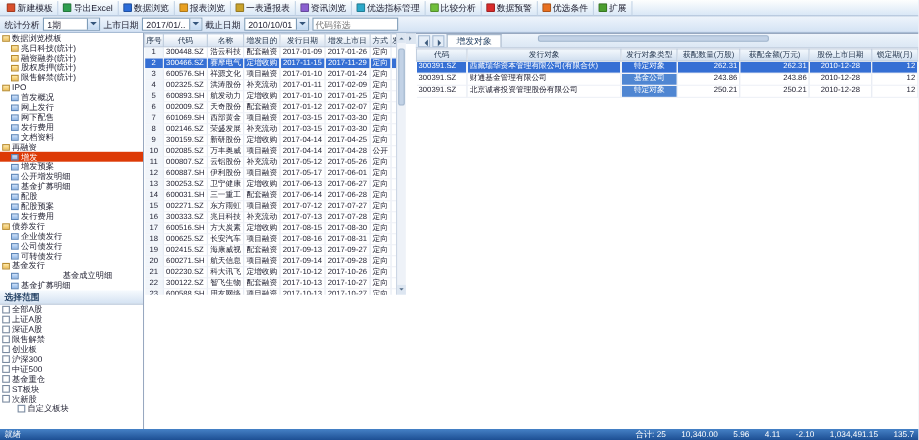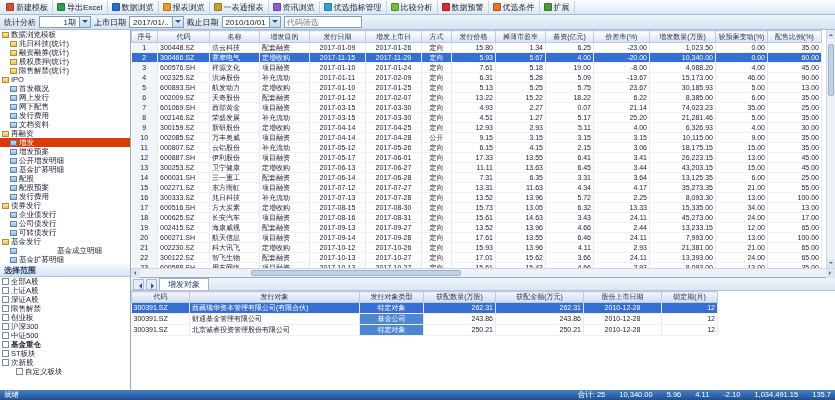--- a/index.html
+++ b/index.html
@@ -6,39 +6,39 @@
   html,body { width:835px; height:400px; overflow:hidden; }
   body { font-family:"Liberation Sans",sans-serif; font-size:8px; color:#223; background:#d6e2f0; }
   .app { position:relative; width:835px; height:400px; display:flex; flex-direction:column; }
 
   
   .toolbar { height:15px; flex:0 0 15px; display:flex; align-items:center; background:linear-gradient(#fdfefe,#d9e7f6); border-bottom:1px solid #a8bcd4; padding:0 2px; }
   .tbtn { display:flex; align-items:center; gap:2px; padding:0 4px; height:13px; border-right:1px solid #c4d4e6; white-space:nowrap; cursor:default; }
   .tic { display:inline-block; width:8px; height:8px; border-radius:1px; border:1px solid rgba(0,0,0,.25); }
   .filterbar { height:15px; flex:0 0 15px; display:flex; align-items:center; gap:3px; background:linear-gradient(#eef4fb,#d4e3f4); border-bottom:1px solid #a8bcd4; padding:0 4px; }
   .flabel { white-space:nowrap; }
-  .combo { display:flex; align-items:center; height:12px; background:#fff; border:1px solid #7f9db9; padding-left:3px; min-width:52px; justify-content:flex-end; }
+  .combo { display:flex; align-items:center; height:12px; background:#fff; border:1px solid #7f9db9; padding-left:3px; min-width:52px; justify-content:space-between; }
   .carrow { width:11px; height:10px; margin-left:3px; background:linear-gradient(#eaf2fc,#c2d9f2); border-left:1px solid #7f9db9; position:relative; }
   .carrow::after { content:""; position:absolute; left:2px; top:3px; border:3px solid transparent; border-top-color:#34557c; }
   .codeinput { height:12px; width:78px; border:1px solid #7f9db9; font-size:8px; padding:0 2px; font-family:"Liberation Sans",sans-serif; }
 
   
   .bodyzone { flex:1; display:flex; min-height:0; }
   .sidebar { width:131px; flex:0 0 131px; background:#fff; border-right:1px solid #98a8c0; display:flex; flex-direction:column; }
   .panehdr { height:13px; flex:0 0 13px; display:flex; align-items:center; padding:0 4px; background:linear-gradient(#f6fafe,#d4e2f2); border-bottom:1px solid #b4c4d8; color:#1c3a5e; font-weight:bold; }
   .treetop { height:234px; flex:0 0 234px; overflow:hidden; }
   .treebottom { flex:1; overflow:hidden; }
   .titem { display:flex; align-items:center; gap:2px; height:9px; line-height:9px; font-size:7.5px; white-space:nowrap; overflow:hidden; cursor:default; }
   .titem.tsel { background:#dd3a06; color:#fff; }
   .nic { display:inline-block; width:7px; height:6px; flex:0 0 7px; }
   .nfolder { background:linear-gradient(#ffe9a8,#f0bf55); border:1px solid #b98c2e; }
   .nleaf { background:linear-gradient(#cfe2fa,#8fb7e8); border:1px solid #5d86b8; }
   .cbx { display:inline-block; width:7px; height:7px; flex:0 0 7px; background:#fff; border:1px solid #7a8aa0; }
 
-  .main { flex:1; display:flex; flex-direction:column; background:#fff; min-width:0; }
+  .main { flex:1; display:flex; flex-direction:row; background:#fff; min-width:0; }
   .tablezone { height:238px; flex:0 0 238px; display:flex; overflow:hidden; }
   .tablewrap { flex:1; overflow:hidden; }
   table.grid { border-collapse:collapse; table-layout:fixed; font-size:7px; }
   .grid th { height:12px; font-weight:normal; background:linear-gradient(#ffffff,#d7e2f0); border:1px solid #bccadc; white-space:nowrap; overflow:hidden; padding:0 1px; color:#24364e; }
   .grid td { height:9px; line-height:9px; border-right:1px solid #e4e9f2; border-bottom:1px solid #eef1f7; padding:0 2px; white-space:nowrap; overflow:hidden; }
   .grid td:first-child { background:#f1f5fa; text-align:center; }
   .grid tr.sel td { background:#356fd4; color:#fff; }
   .vscroll { width:9px; flex:0 0 9px; background:#eef2f8; border-left:1px solid #ccd6e4; position:relative; }
   .vthumb { position:absolute; left:1px; top:14px; width:6px; height:52px; background:#c2d2e6; border:1px solid #9fb4cc; border-radius:2px; }
   .sarrow { position:absolute; left:0; width:9px; height:9px; background:#dde6f1; }
@@ -275,21 +275,21 @@
             <span>创业板</span>
           </div>
           <div class="titem" style="padding-left: 2px;">
             <span class="cbx"></span>
             <span>沪深300</span>
           </div>
           <div class="titem" style="padding-left: 2px;">
             <span class="cbx"></span>
             <span>中证500</span>
           </div>
-          <div class="titem" style="padding-left: 2px; font-weight: bold;">
+          <div class="titem" style="padding-left: 2px;">
             <span class="cbx"></span>
             <span>基金重仓</span>
           </div>
           <div class="titem" style="padding-left: 2px;">
             <span class="cbx"></span>
             <span>ST板块</span>
           </div>
           <div class="titem" style="padding-left: 2px;">
             <span class="cbx"></span>
             <span>次新股</span>

